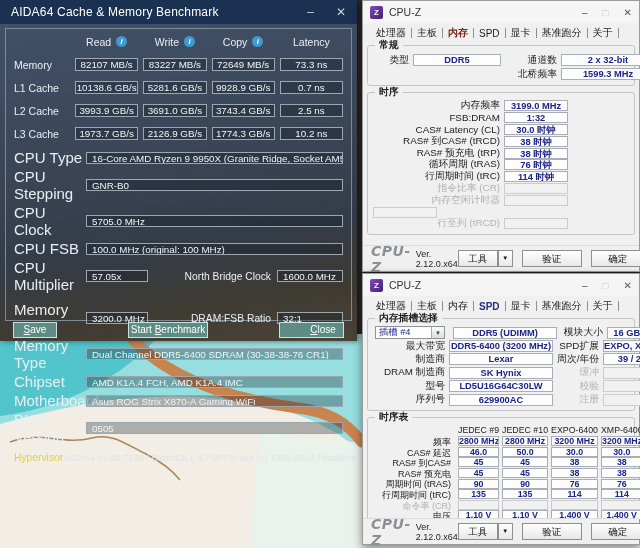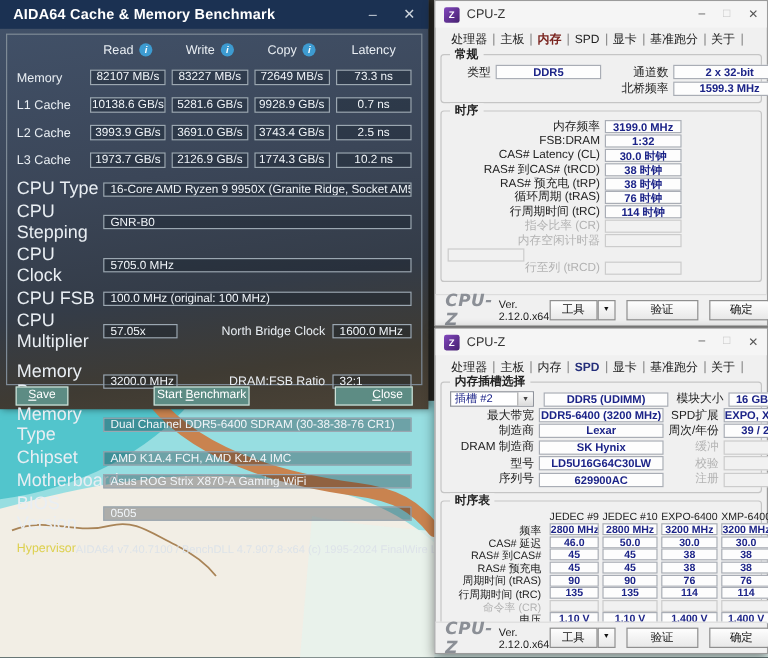--- a/index.html
+++ b/index.html
@@ -7,21 +7,21 @@
   #screen { position:relative; width:640px; height:548px; }
 
   
   #wallpaper { position:absolute; inset:0; }
 
   
   .aida { position:absolute; left:0; top:0; width:357px; height:341px;
           background:linear-gradient(172deg,#42526a 0%,#3b4658 42%,#343c48 68%,#3f3b33 86%,#4c4336 100%);
           box-shadow:2px 0 6px rgba(0,0,0,.5); }
   .aida-titlebar { height:24px; background:#1b3152; display:flex; align-items:center; padding:0 11px; }
-  .aida-title { color:#ffffff; font-size:12px; font-weight:bold; letter-spacing:.2px; }
+  .aida-title { color:#ffffff; font-size:12px; font-weight:normal; letter-spacing:.2px; }
   .aida-ctrls { margin-left:auto; display:flex; gap:22px; color:#cdd5dd; font-size:12px; }
   .aida-ctrl { cursor:default; line-height:24px; }
   .aida-panel { position:absolute; top:28px; left:5px; right:5px; bottom:20px;
                 border:1px solid #7e8a96; padding:6px 8px 3px; }
   .bench-grid { display:grid; grid-template-columns:56px repeat(4,1fr); column-gap:5px; row-gap:10px; align-items:center; }
   .bench-head { display:flex; align-items:center; justify-content:center; gap:5px;
                 color:#e9eef3; font-size:10.5px; height:13px; }
   .info-icon { width:11px; height:11px; border-radius:50%; background:#3d9bd1; color:#fff;
                font-size:8px; font-style:italic; font-weight:bold; display:flex; align-items:center; justify-content:center; }
   .bench-label { color:#e9eef3; font-size:10.5px; }
@@ -349,21 +349,21 @@
       <span class="cz-tab">基准跑分</span>
         <span class="cz-sep"></span>
       <span class="cz-tab">关于</span>
         <span class="cz-sep"></span>
     </div>
     <div class="cz-body">
       <div class="cz-group">
         <span class="cz-gtitle">内存插槽选择</span>
         <div class="s-row">
           <div class="dropdown">
-            <span class="dval">插槽 #2</span>
+            <span class="dval">插槽 #4</span>
             <span class="darr">▼</span>
           </div>
           <div class="czbox lbox">DDR5 (UDIMM)</div>
           <div class="czlabel rlab">模块大小</div>
           <div class="czbox rbox">16 GBytes</div>
         </div>
         <div class="s-row">
           <div class="czlabel">最大带宽</div>
           <div class="czbox lbox">DDR5-6400 (3200 MHz)</div>
           <div class="czlabel rlab">SPD扩展</div>

